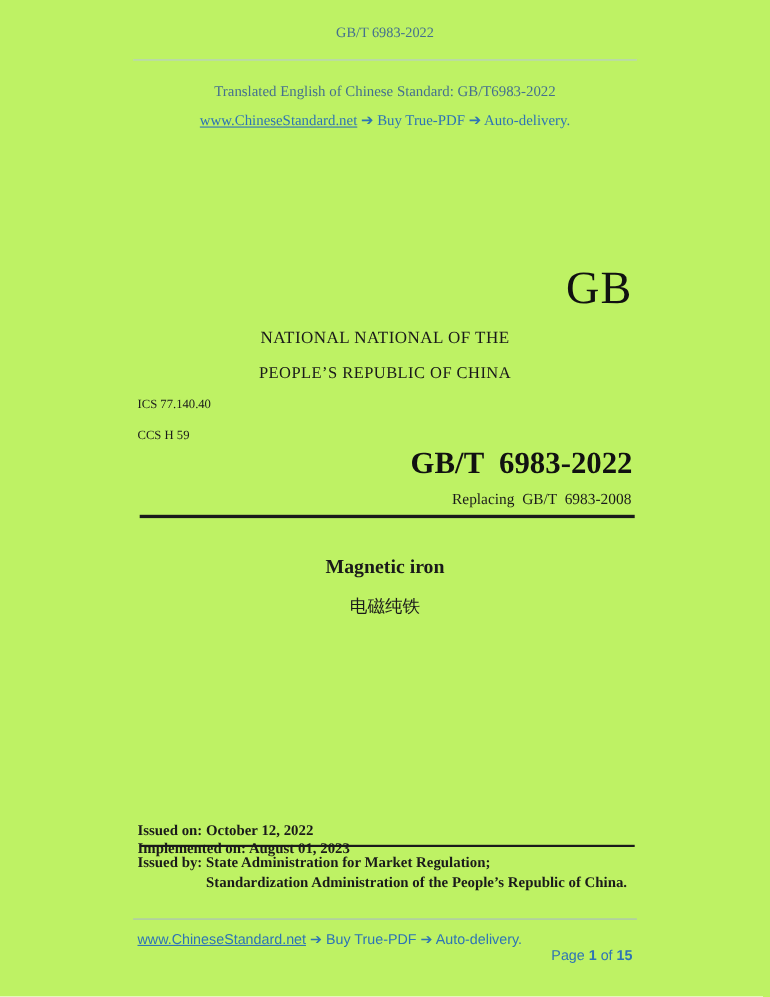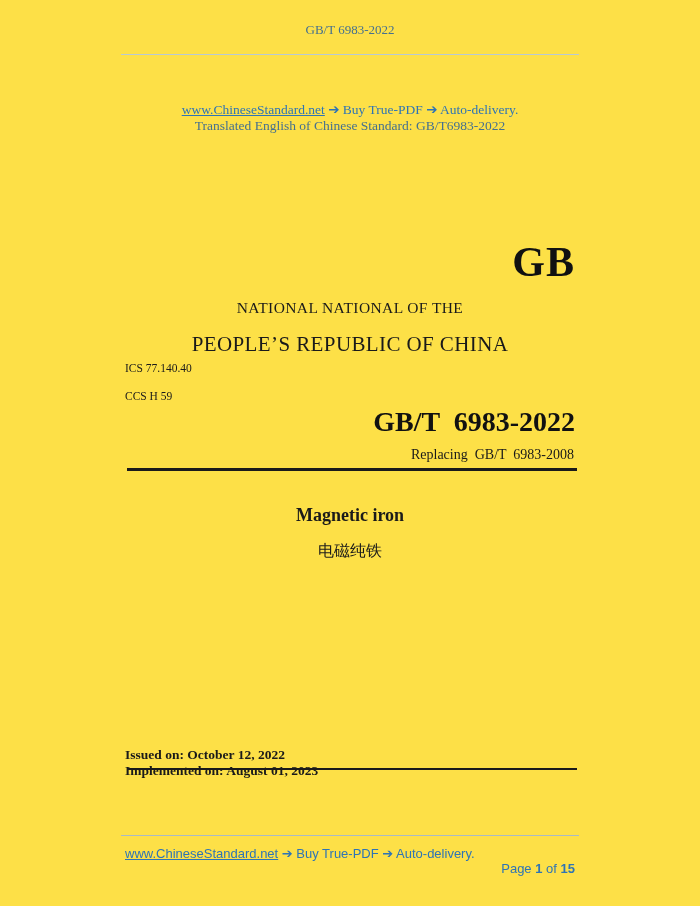--- a/index.html
+++ b/index.html
@@ -4,55 +4,55 @@
 <style>
   html, body {
     margin: 0;
     padding: 0;
     background: #ffffff;
   }
   .page {
     position: relative;
     width: 700px;
     height: 906px;
-    background: #fde047;
+    background: #bef264;
     font-family: "Liberation Serif", "DejaVu Serif", serif;
     color: #1a1a1a;
     overflow: hidden;
   }
   .abs { position: absolute; }
   .center { left: 0; width: 700px; text-align: center; }
   .serif-blue { color: #45708f; }
   .rule { position: absolute; left: 121px; width: 458px; }
   .rule-light { height: 1px; background: #b7c9d5; }
   .rule-thick { left: 127px; width: 450px; height: 3px; background: #1a1a1a; }
   .rule-mid { left: 127px; width: 450px; height: 2px; background: #1a1a1a; }
   .rule-footer { height: 1px; background: #a9bac6; }
 
   .doc-number { top: 22px; font-size: 13px; }
-  .translated-line { top: 75px; font-size: 13.5px; margin-top: 43px; }
+  .translated-line { top: 75px; font-size: 13.5px; }
   .buy-line { top: 101px; font-size: 13.5px; }
   .email-line { top: 127px; font-size: 13.5px; }
   a.doc-link {
     color: #2e74b5;
     text-decoration: underline;
     cursor: pointer;
   }
   .buy-line a.doc-link, .buy-line span, .email-line a.doc-link { color: #2e74b5; }
 
   .gb-mark {
     top: 238px;
     right: 125px;
     font-size: 42px;
-    font-weight: bold;
+    font-weight: normal;
     letter-spacing: 1px;
     color: #111111;
   }
   .national-line1 { top: 299px; font-size: 15.5px; letter-spacing: 0.4px; }
-  .national-line2 { top: 332px; font-size: 21px; letter-spacing: 0.4px; }
+  .national-line2 { top: 332px; font-size: 15px; letter-spacing: 0.4px; }
   .ics-code { top: 362px; left: 125px; font-size: 11.5px; }
   .ccs-code { top: 390px; left: 125px; font-size: 11.5px; }
   .standard-number {
     top: 406px;
     right: 125px;
     font-size: 28px;
     font-weight: bold;
     white-space: pre;
     color: #111111;
   }
@@ -114,20 +114,27 @@
   <div class="abs center title-english">Magnetic iron</div>
   <div class="abs center title-chinese">电磁纯铁</div>
 
   <div class="abs issued-row">
     <span>Issued on: October 12, 2022</span>
     <span>Implemented on: August 01, 2023</span>
   </div>
 
   <div class="rule rule-mid divider-issued"></div>
 
+  <div class="abs issued-by">
+    <span class="label">Issued by: </span>
+    <span>
+      <span>State Administration for Market Regulation;</span><br>
+      <span>Standardization Administration of the People’s Republic of China.</span>
+    </span>
+  </div>
 
   <div class="rule rule-footer footer-rule"></div>
 
   <div class="abs footer-row">
     <span>
       <a class="doc-link">www.ChineseStandard.net</a><span> ➔ Buy True-PDF ➔ Auto-delivery.</span>
     </span>
     <span style="white-space:pre;">
       <span>Page </span><span class="bold">1</span><span> of </span><span class="bold">15</span>
     </span>

